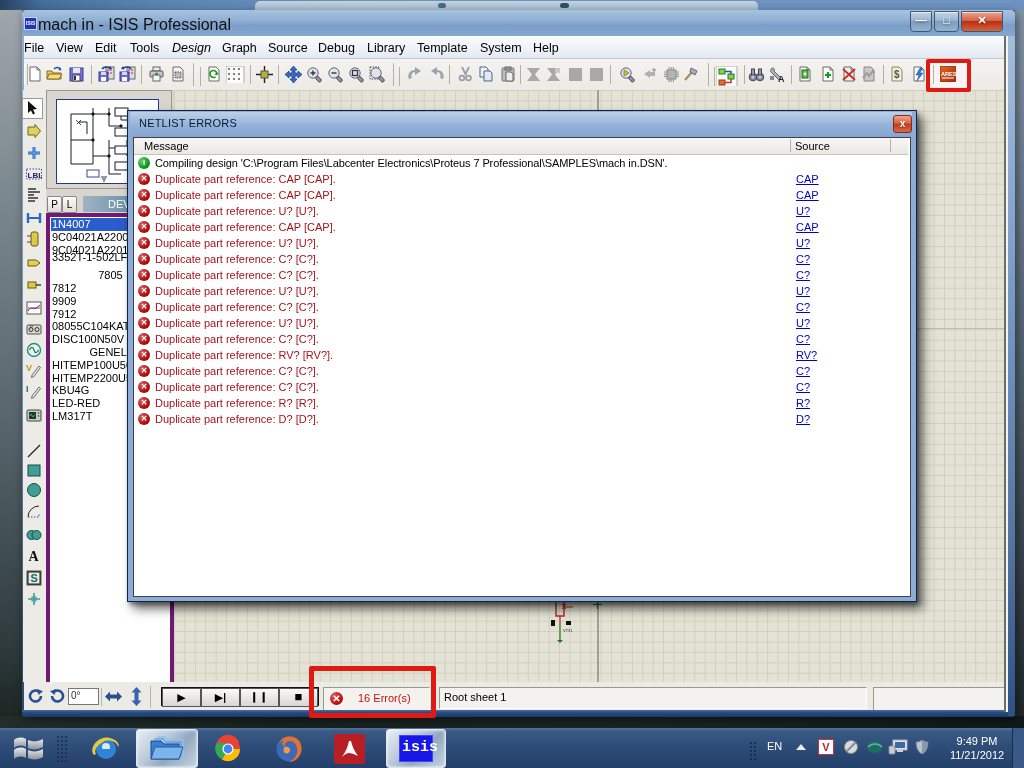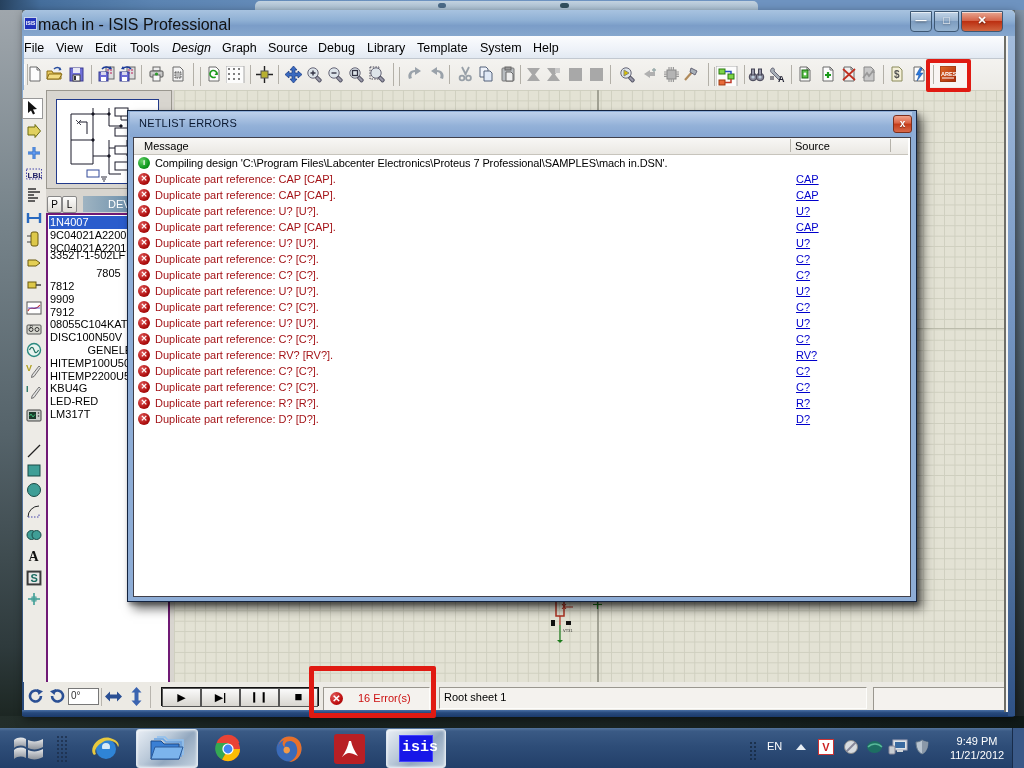--- a/index.html
+++ b/index.html
@@ -26,21 +26,21 @@
 .mi{position:absolute;top:5px;font-size:12.5px;color:#000;}
 #toolbar{left:2px;top:49px;width:980px;height:31px;background:linear-gradient(#f4f3f0,#eceae5);border-bottom:1px solid #a9a69f;}
 
 #toolcol{left:1px;top:80px;width:23px;height:592px;background:#edebe6;}
 #sidebar{left:24px;top:80px;width:128px;height:592px;background:#d8d5cf;}
 #preview{left:0px;top:0px;width:126px;height:99px;background:#d8d5cf;border:1px solid #9a978f;box-sizing:border-box;}
 #preview-inner{left:9px;top:8px;width:101px;height:83px;background:#fff;border:1px solid #223a8a;overflow:hidden;}
 #plbar{left:0px;top:106px;width:128px;height:17px;}
 .plbtn{position:absolute;top:0;width:13px;height:15px;background:linear-gradient(#fdfdfc,#dedbd4);border:1px solid #888;border-radius:2px;font-size:10px;text-align:center;line-height:15px;color:#000;}
 #devhdr{left:37px;top:0px;width:91px;height:16px;background:linear-gradient(90deg,#9fb4c2,#5c84a4 70%,#4a7396);color:#fff;font-size:11px;line-height:16px;padding-left:25px;box-sizing:border-box;}
-#plist{left:0px;top:123px;width:120px;height:467px;background:#fff;border:2px solid #701a75;font-size:11px;color:#000;}
+#plist{left:0px;top:123px;width:120px;height:467px;background:#fff;border:4px solid #701a75;font-size:11px;color:#000;}
 .prow{position:absolute;left:1px;width:117px;height:12.8px;line-height:12.8px;padding-left:1px;white-space:nowrap;overflow:hidden;}
 .prow.sel{background:#2a5ccc;color:#fff;}
 
 #gridarea{left:152px;top:80px;width:830px;height:592px;background-color:#e3e2d4;background-image:linear-gradient(#cfcfbf 1px,transparent 1px),linear-gradient(90deg,#cfcfbf 1px,transparent 1px);background-size:10.42px 10.42px;}
 #vmajor{left:423px;top:0px;width:2px;height:592px;background:#a2a294;}
 #hmajor{left:0px;top:238px;width:830px;height:1px;background:#bcbcac;}
 
 #statusbar{left:2px;top:672px;width:980px;height:28px;background:#eceae4;}
 #winbottom{left:0px;top:700px;width:993px;height:7px;background:linear-gradient(#4a6fa5,#27497c 40%,#1b3a6b);border-radius:0 0 3px 3px;}
 .sunken{position:absolute;border:1px solid;border-color:#9a978f #fdfdfb #fdfdfb #9a978f;background:#f4f2ee;}

